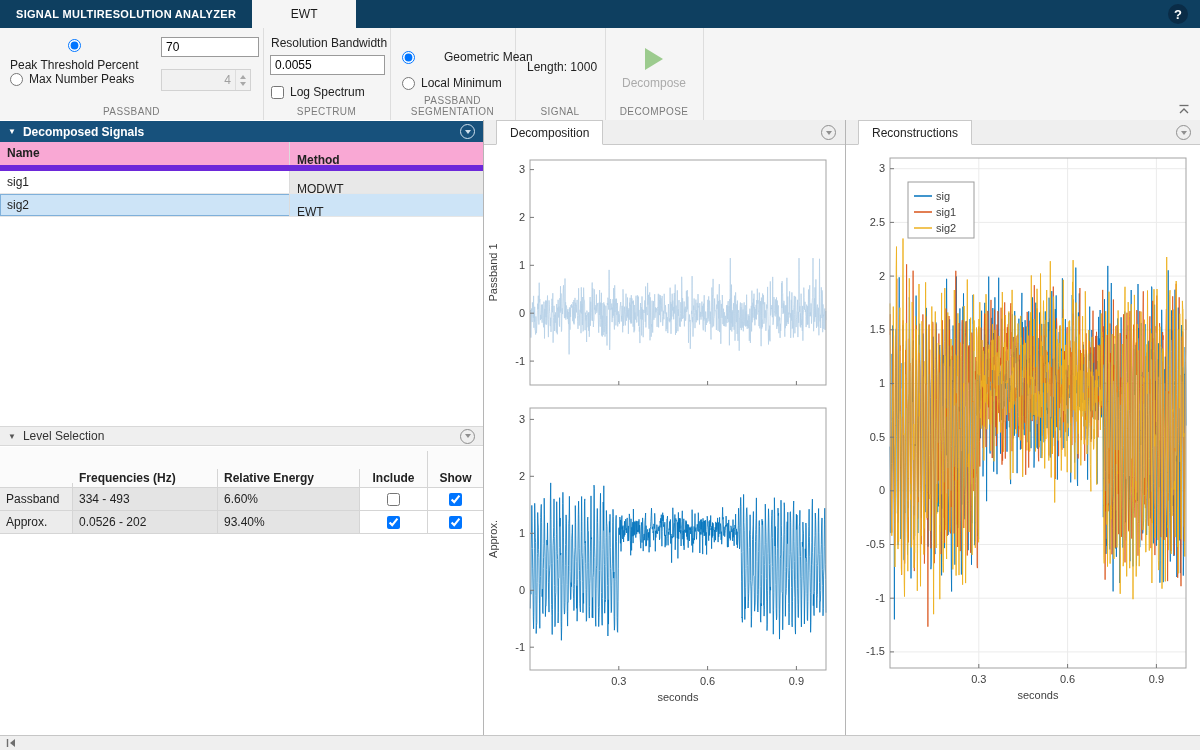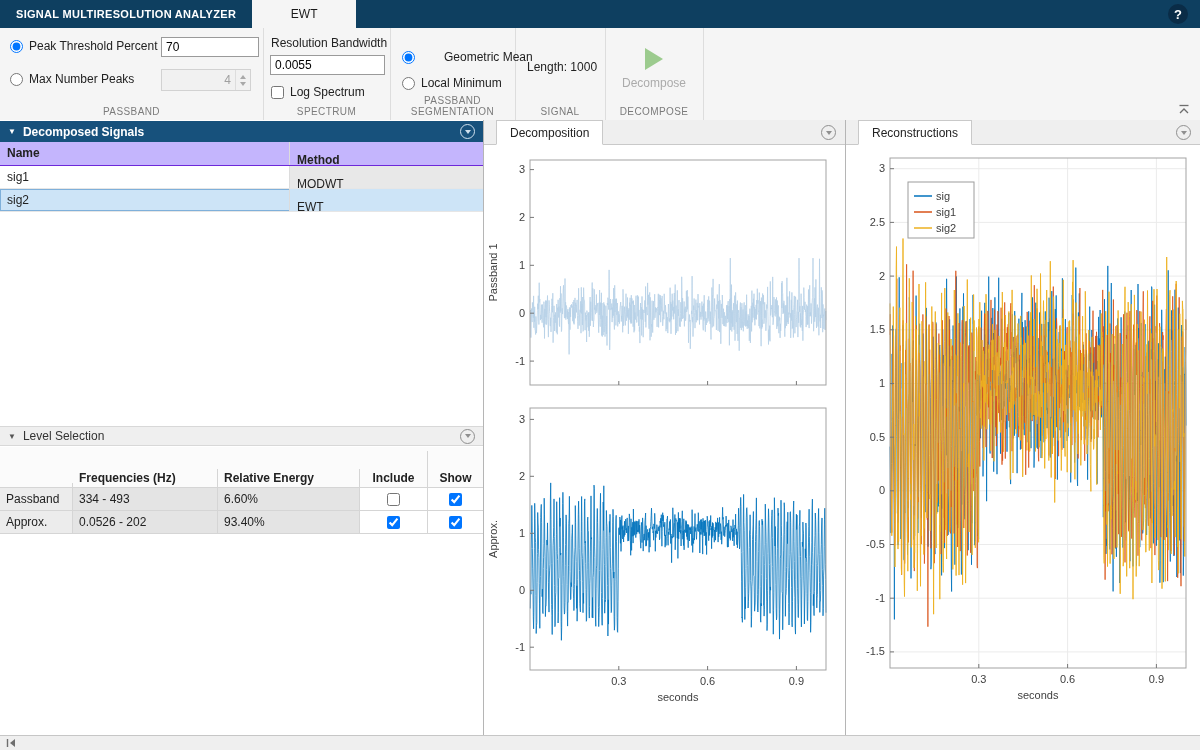--- a/index.html
+++ b/index.html
@@ -41,21 +41,21 @@
   .actions-circle{margin-left:auto;width:13px;height:13px;border-radius:50%;display:flex;align-items:center;justify-content:center;}
   .actions-circle.on-blue{border:1px solid #cfe0ee;}
   .actions-circle.on-gray{border:1px solid #8f8f8f;}
   .mini-caret{width:0;height:0;border-left:3px solid transparent;border-right:3px solid transparent;}
   .on-blue .mini-caret{border-top:4px solid #cfe0ee;}
   .on-gray .mini-caret{border-top:4px solid #8f8f8f;}
 
   
   .ds-table{position:absolute;left:0;top:22px;right:0;}
   .ds-row{display:flex;height:22px;line-height:22px;border-bottom:1px solid #e6e6e6;}
-  .ds-row.hdr{background:#c4b5fd;font-weight:bold;border-bottom:1px solid #6d28d9;height:23px;line-height:23px;}
+  .ds-row.hdr{background:#f9a8d4;font-weight:bold;border-bottom:6px solid #6d28d9;height:23px;line-height:23px;}
   .ds-c1{width:290px;padding:0 7px;box-sizing:border-box;border-right:1px solid #dcdcdc;overflow:hidden;}
   .ds-c2{flex:1;padding:7px 7px;box-sizing:border-box;overflow:hidden;}
   .ds-row .ds-c2.method{background:#e8e8e8;}
   .ds-row.selected{background:#cde4f7;box-shadow:inset 0 0 0 1px #7fb0da;}
   .ds-row.selected .ds-c2.method{background:#cde4f7;}
 
   
   .ls-table{position:absolute;left:0;right:0;top:327px;}
   .ls-row{display:flex;border-bottom:1px solid #d5d5d5;}
   .ls-row.hdr{height:40px;background:#fbfbfb;font-weight:bold;align-items:flex-end;}
@@ -91,21 +91,21 @@
     <span>EWT</span>
   </div>
   <div class="help-btn">
     <span>?</span>
   </div>
 </div>
 
 <div class="toolstrip">
 
   <div class="ts-section" style="left:0;width:263px;">
-    <div class="ctl-row" style="left:10px;top:11px;">
+    <div class="ctl-row" style="left:10px;top:11px;flex-direction:column;">
       <input type="radio" name="peaks-mode" checked="" style="">
       <span>Peak Threshold Percent</span>
     </div>
     <input class="txt-input" style="left: 161px; top: 9px; width: 88px;" type="text" value="70">
     <div class="ctl-row" style="left:10px;top:44px;">
       <input type="radio" name="peaks-mode" style="">
       <span>Max Number Peaks</span>
     </div>
     <div class="spinner" style="left:161px;top:41px;width:88px;">
       <span class="val">4</span>

